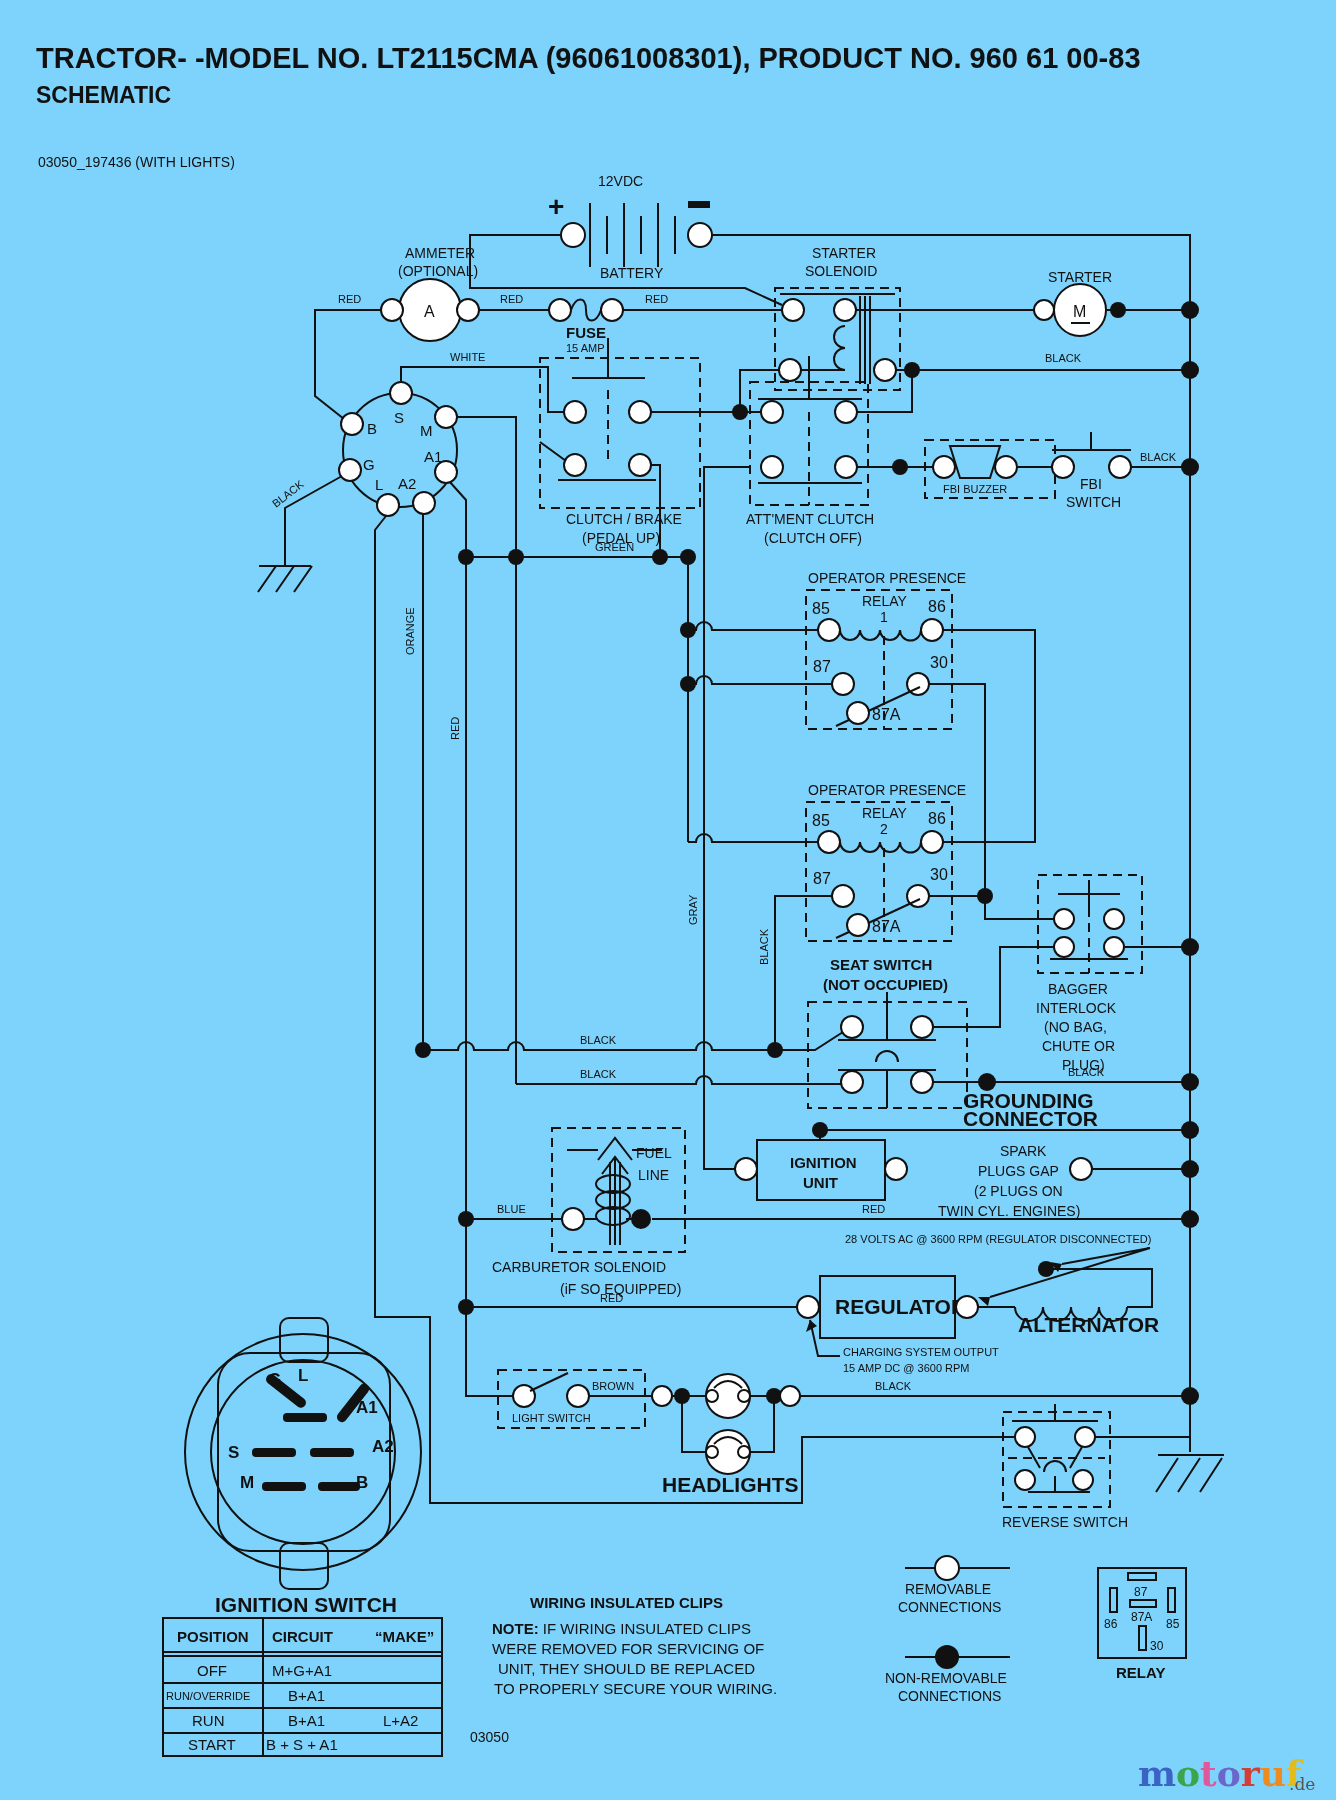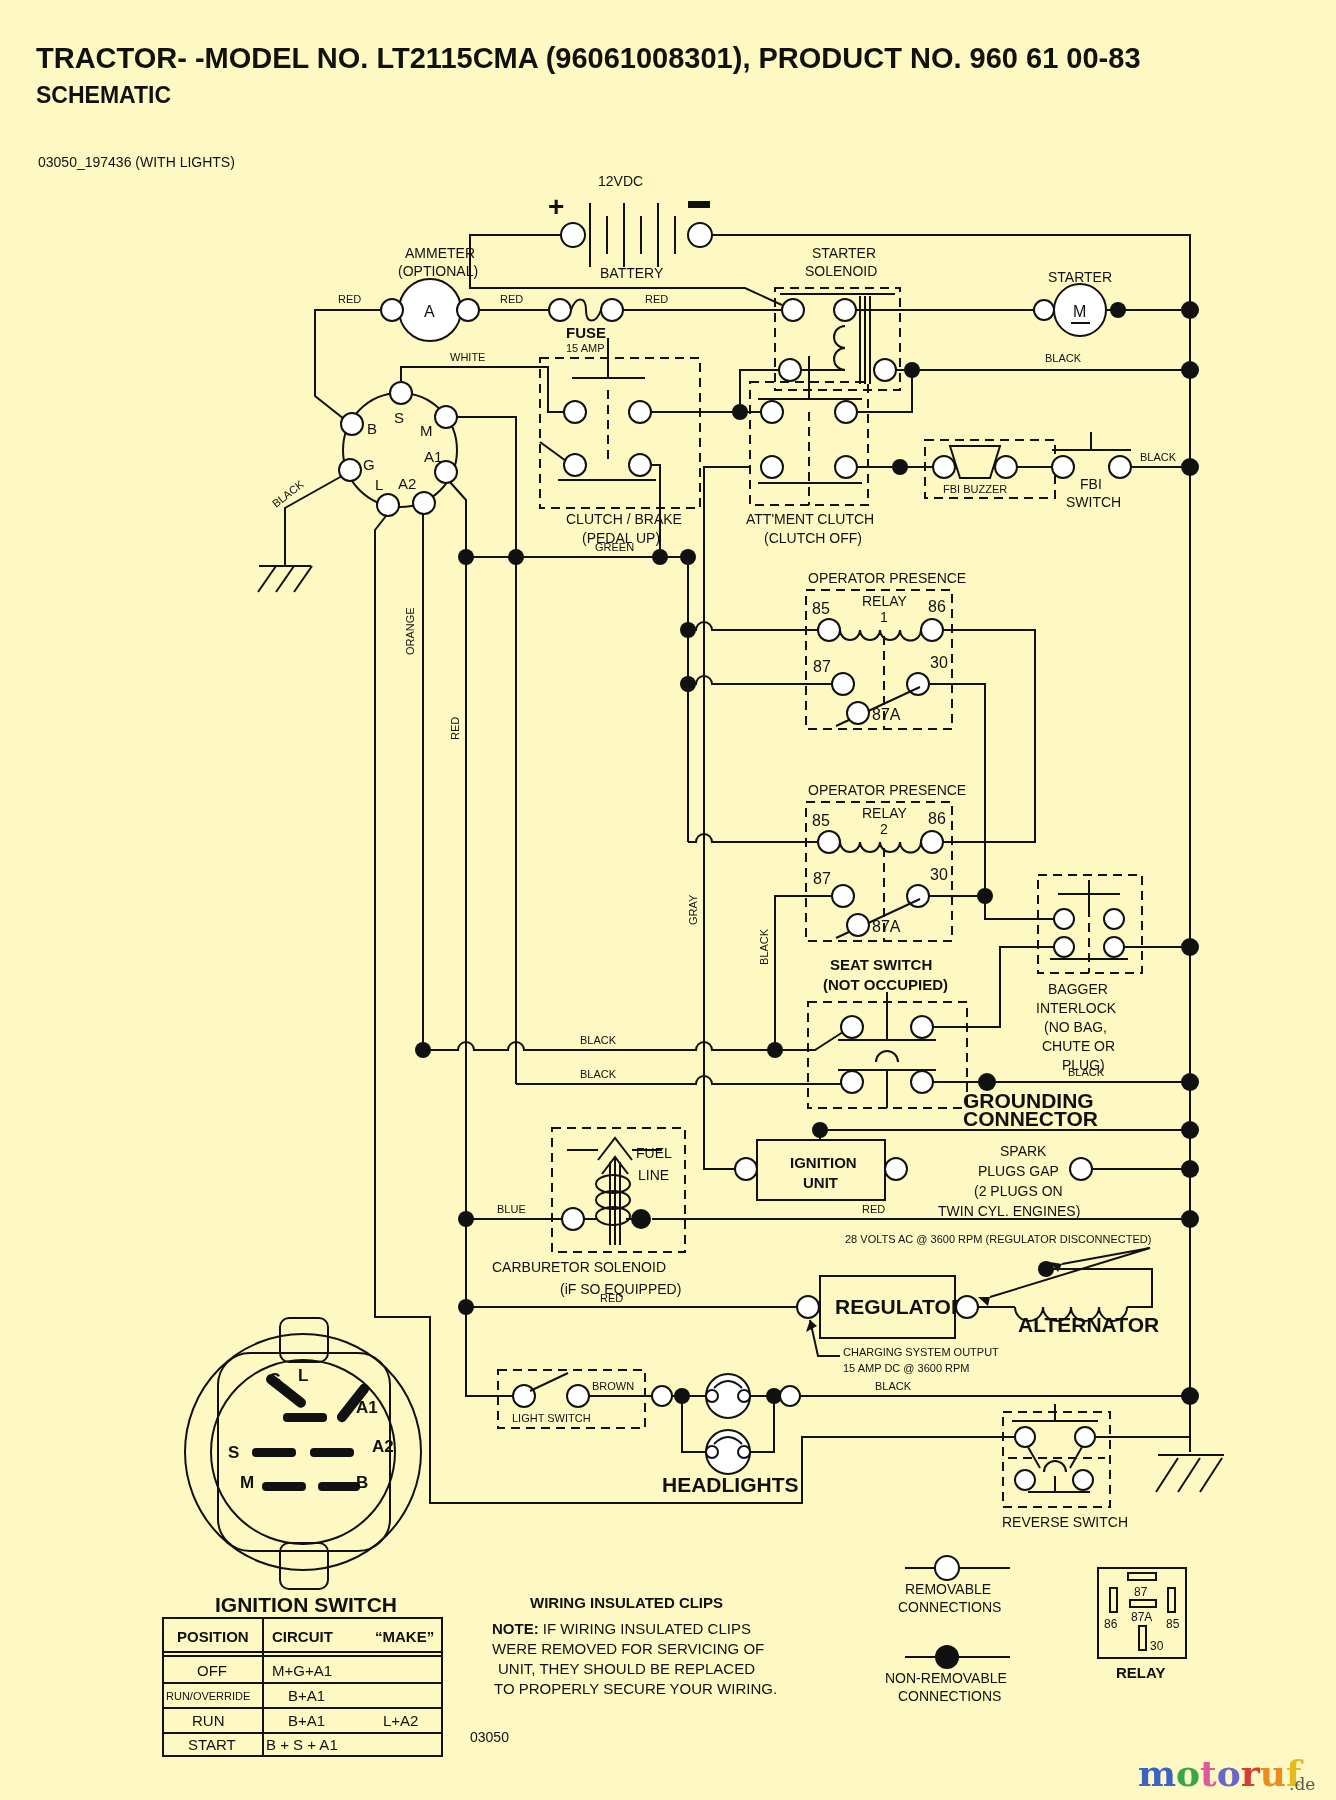--- a/index.html
+++ b/index.html
@@ -1,16 +1,16 @@
 <!DOCTYPE html>
 <html><head>
 <meta charset="utf-8">
 <style>
   html,body{margin:0;padding:0;background:#fff;}
-  #page{position:relative;width:1336px;height:1800px;background:#fef9c3;
+  #page{position:relative;width:1336px;height:1800px;background:#7dd3fc;
         font-family:"Liberation Sans", sans-serif;overflow:hidden;}
   svg{position:absolute;left:0;top:0;}
   svg text{fill:#111;font-family:"Liberation Sans", sans-serif;}
   .t-title{font-size:29px;font-weight:bold;}
   .t-sub{font-size:23px;font-weight:bold;}
   .t-code{font-size:14px;}
   .lbl{font-size:14px;}
   .lbl-b{font-size:15px;font-weight:bold;}
   .wire{font-size:11px;}
   .pin{font-size:16px;}

